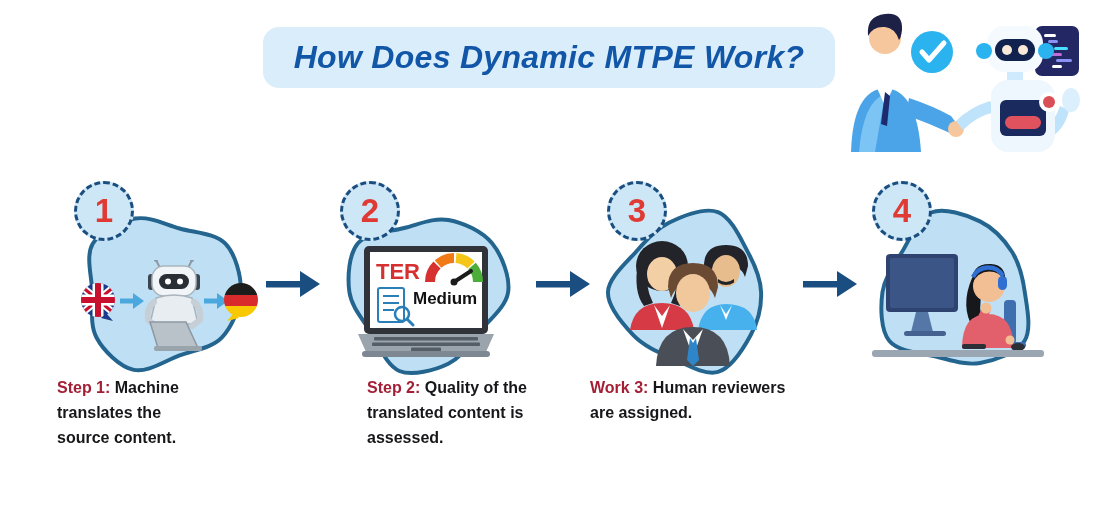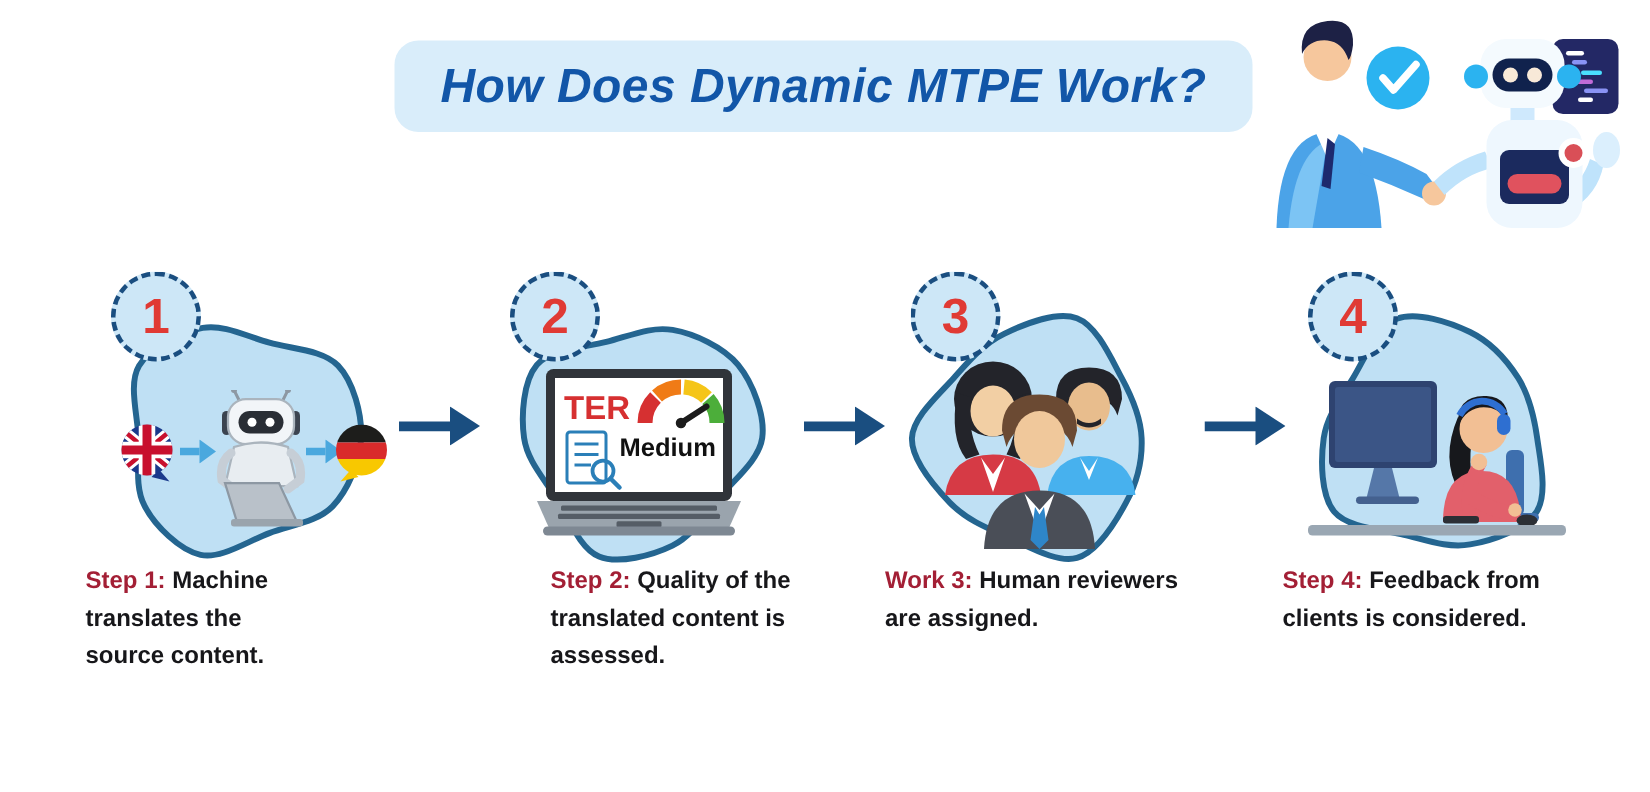--- a/index.html
+++ b/index.html
@@ -295,17 +295,14 @@
 
   <div class="caption cap-1">
     <span class="prefix">Step 1:</span><span> Machine translates the source content.</span>
   </div>
   <div class="caption cap-2">
     <span class="prefix">Step 2:</span><span> Quality of the translated content is assessed.</span>
   </div>
   <div class="caption cap-3">
     <span class="prefix">Work 3:</span><span> Human reviewers are assigned.</span>
   </div>
-  <div class="caption cap-4">
-    <span class="prefix">Step 4:</span><span> Feedback from clients is considered.</span>
-  </div>
 
 </div>
 
 </body></html>

